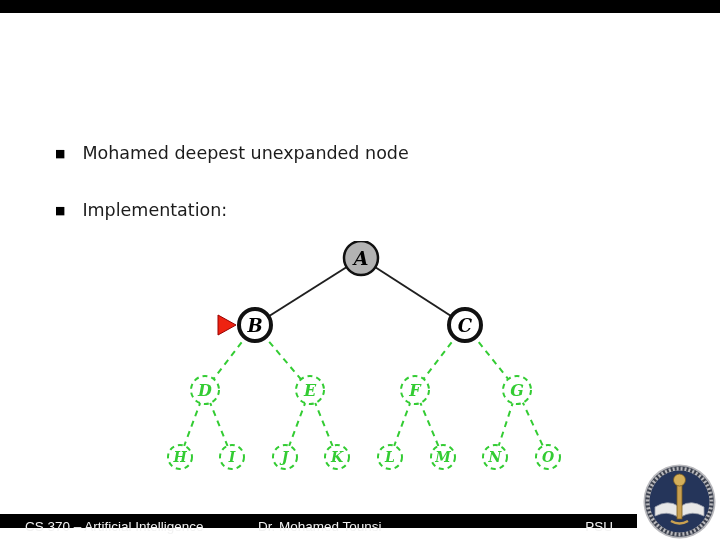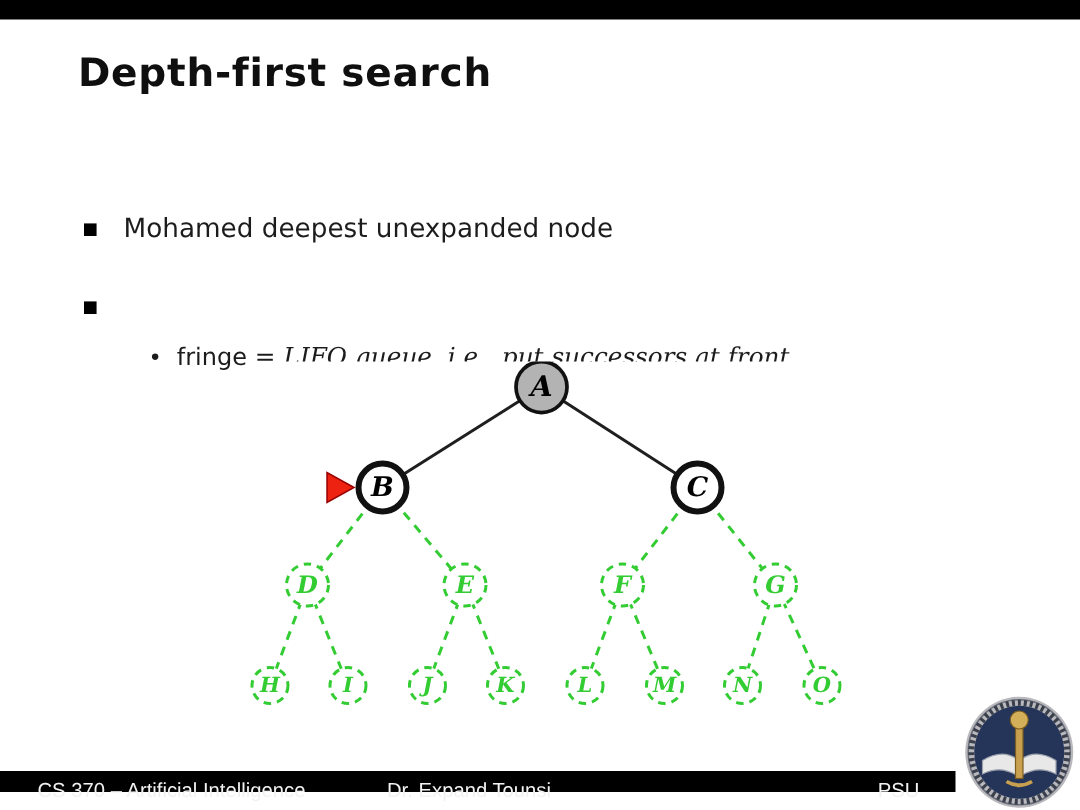--- a/index.html
+++ b/index.html
@@ -28,34 +28,31 @@
   .footer .f-inst{position:absolute;right:24px;top:5px;}
   .logo{position:absolute;left:641px;top:463px;width:77px;height:77px;}
 </style>
 </head>
 <body>
 
 <div class="slide">
 
   <div class="top-bar"></div>
 
-  <h1 class="title">Depth-first search</h1>
 
   <div class="bullet b1">
     <span class="sq">■</span>
     <span>Mohamed deepest unexpanded node</span>
   </div>
 
   <div class="bullet b2">
     <span class="sq">■</span>
+    <span>Implementation:</span>
   </div>
 
-  <div class="subbullet">
-    <span class="dot">•</span><span class="fringe">fringe</span><span class="ital"> = LIFO queue, i.e., put successors at front</span>
-  </div>
 
   <div class="tree-box">
     <svg id="tree-svg" width="420" height="242" viewBox="0 0 420 242">
         <line x1="196" y1="17" x2="90" y2="84" stroke="#1f1f1f" stroke-width="2"></line>
         <line x1="196" y1="17" x2="300" y2="84" stroke="#1f1f1f" stroke-width="2"></line>
         <line x1="90" y1="84" x2="40" y2="149" stroke="#33cc33" stroke-width="2" stroke-dasharray="6 5"></line>
         <line x1="90" y1="84" x2="145" y2="149" stroke="#33cc33" stroke-width="2" stroke-dasharray="6 5"></line>
         <line x1="300" y1="84" x2="250" y2="149" stroke="#33cc33" stroke-width="2" stroke-dasharray="6 5"></line>
         <line x1="300" y1="84" x2="352" y2="149" stroke="#33cc33" stroke-width="2" stroke-dasharray="6 5"></line>
         <line x1="40" y1="149" x2="15" y2="216" stroke="#33cc33" stroke-width="2" stroke-dasharray="6 5"></line>
@@ -125,21 +122,21 @@
         <g>
           <circle cx="383" cy="216" r="12" fill="#ffffff" stroke="#33cc33" stroke-width="2" stroke-dasharray="5 4"></circle>
           <text x="383" y="216" text-anchor="middle" dominant-baseline="central" font-family="&quot;DejaVu Serif&quot;,&quot;Liberation Serif&quot;,serif" font-style="italic" font-weight="bold" font-size="14" fill="#33cc33">O</text>
         </g>
         <polygon points="71,84 53,74 53,94" fill="#ee2211" stroke="#990000" stroke-width="1"></polygon>
       </svg>
   </div>
 
   <div class="footer">
     <span class="f-course">CS 370 – Artificial Intelligence</span>
-    <span class="f-author">Dr. Expand Tounsi</span>
+    <span class="f-author">Dr. Mohamed Tounsi</span>
     <span class="f-inst">PSU</span>
   </div>
 
   <div class="logo">
     <svg width="77" height="77" viewBox="0 0 77 77">
       <ellipse cx="38.5" cy="38.5" rx="36" ry="37" fill="#b9b9bd"></ellipse>
       <ellipse cx="38.5" cy="38.5" rx="34" ry="35" fill="none" stroke="#6a6f7a" stroke-width="1"></ellipse>
       <ellipse cx="38.5" cy="38.5" rx="30" ry="31" fill="#25355a"></ellipse>
       <ellipse cx="38.5" cy="38.5" rx="32" ry="33" fill="none" stroke="#3a3f4c" stroke-width="4" stroke-dasharray="2 2"></ellipse>
       <path d="M14,44 Q27,36 37,43 L37,54 Q26,47 14,53 Z" fill="#e8e8e8" stroke="#9aa0ac" stroke-width="0.8"></path>

